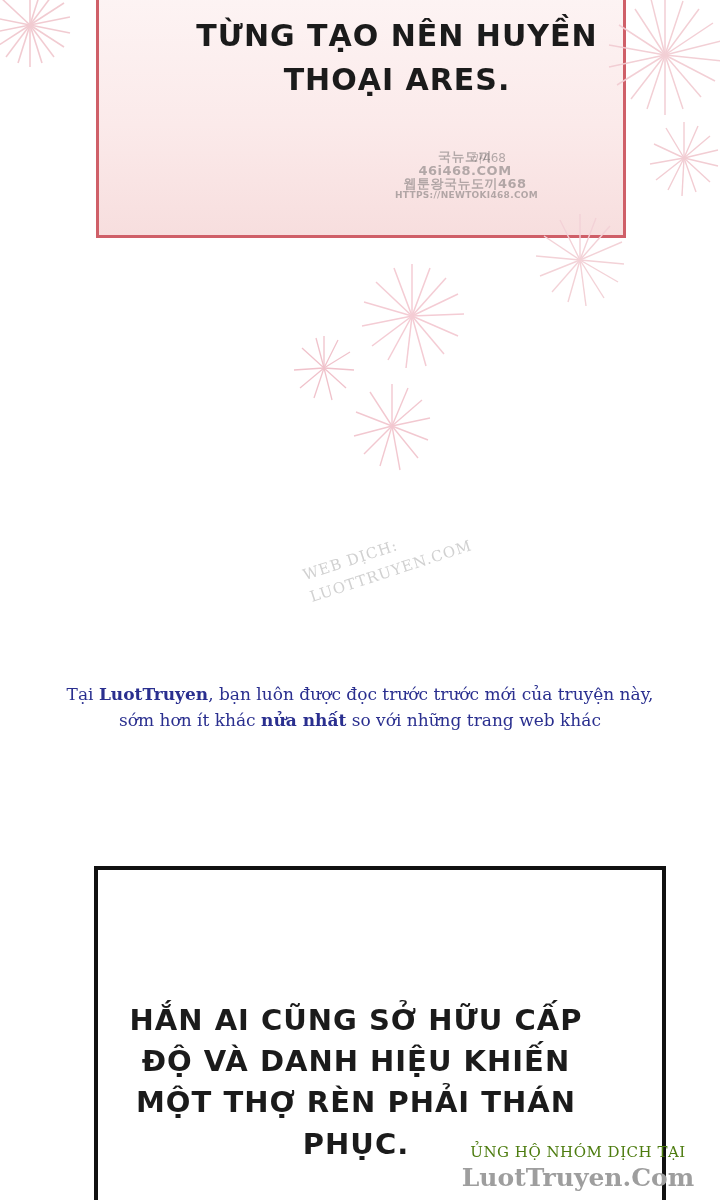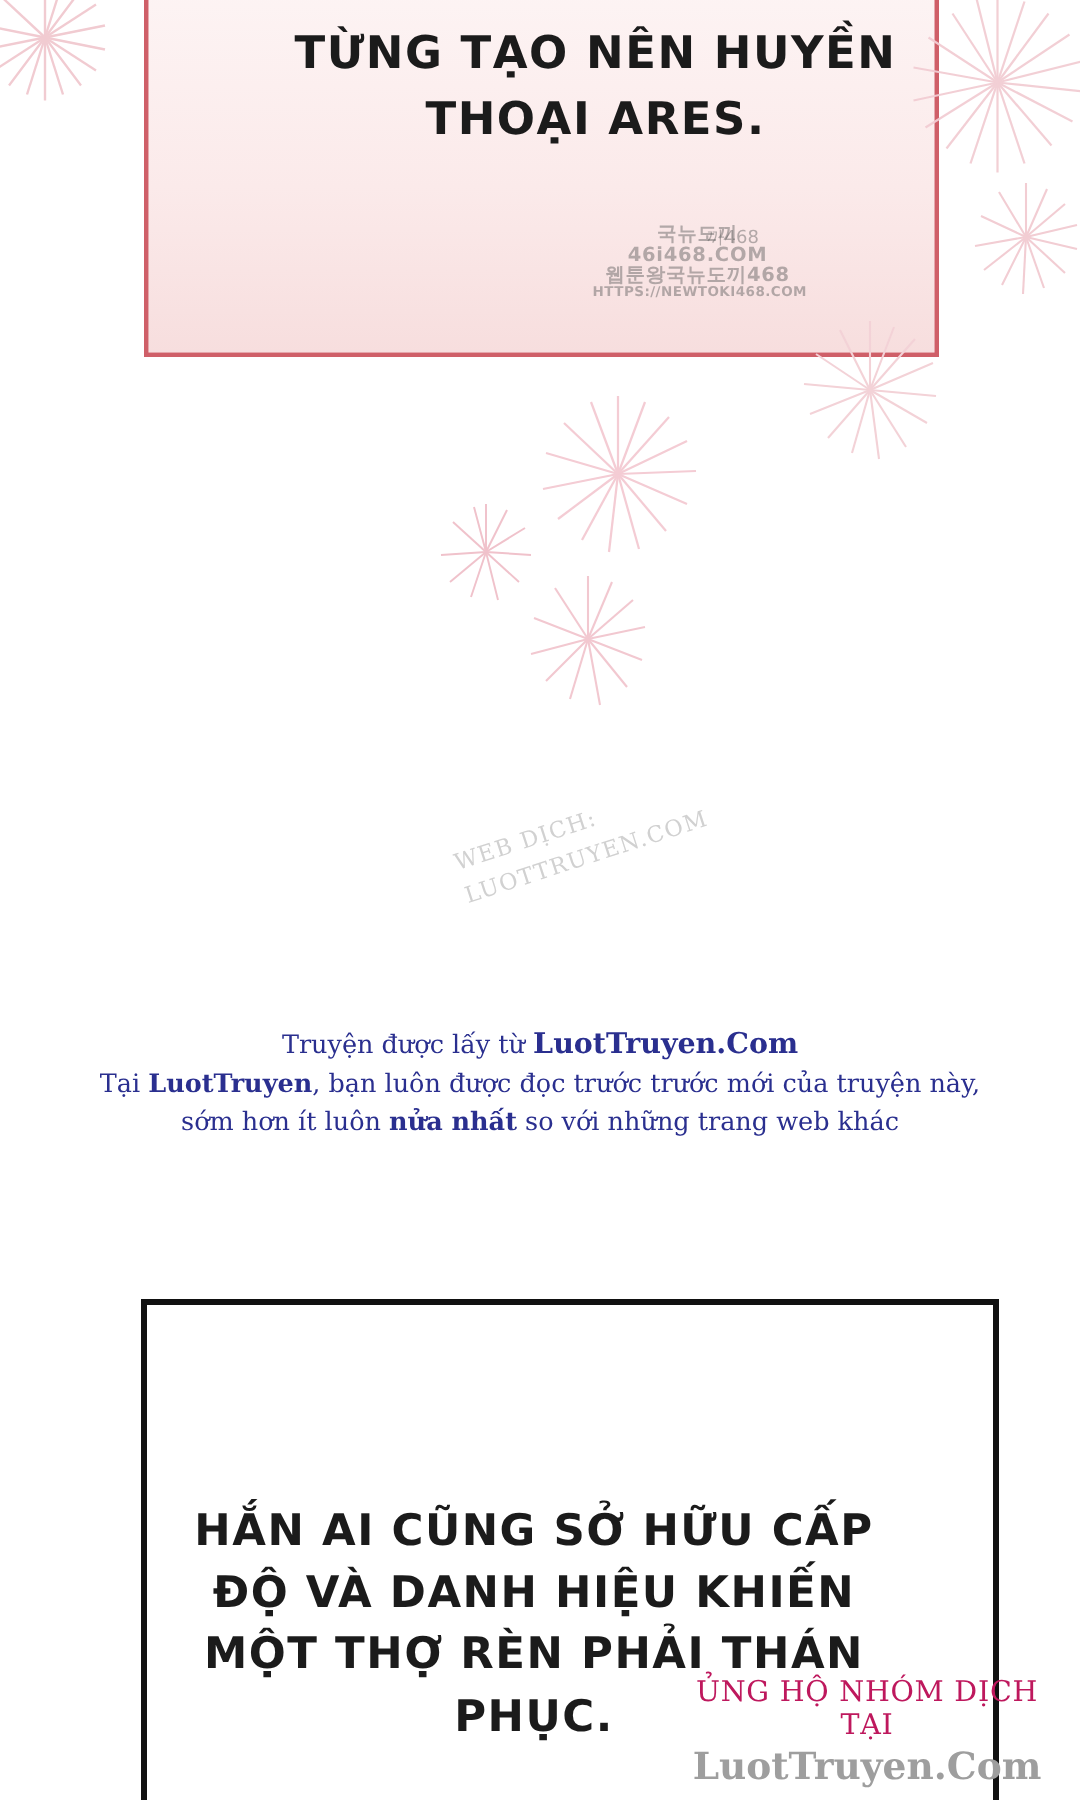--- a/index.html
+++ b/index.html
@@ -139,22 +139,22 @@
   
   #credit {
     position: absolute;
     right: 12px;
     bottom: 8px;
     width: 260px;
     text-align: center;
     font-family: "DejaVu Serif", serif;
   }
   #credit-line1 {
-    font-size: 19px;
-    color: #be185d;
+    font-size: 15px;
+    color: #4d7c0f;
     letter-spacing: .5px;
   }
   #credit-line2 {
     font-size: 25px;
     font-weight: 700;
     color: #9e9e9e;
     margin-top: 2px;
   }
 </style>
 </head>
@@ -319,27 +319,24 @@
         <line x1="0" y1="0" x2="-22" y2="-34"></line>
     </g>
   </g>
 </svg>
 
 <div id="web-watermark">WEB DỊCH:
 LUOTTRUYEN.COM</div>
 
 <div id="promo">
   <span class="line">
-    <span>Truyện được lấy từ </span><span class="brand">LuotTruyen.Com</span>
-  </span>
-  <span class="line">
     <span>Tại </span><span class="strong">LuotTruyen</span><span>, bạn luôn được đọc trước trước mới của truyện này,</span>
   </span>
   <span class="line">
-    <span>sớm hơn ít luôn </span><span class="strong">nửa nhất</span><span> so với những trang web khác</span>
+    <span>sớm hơn ít khác </span><span class="strong">nửa nhất</span><span> so với những trang web khác</span>
   </span>
 </div>
 
 <div id="panel-bottom"></div>
 <div id="panel-bottom-text">HẮN AI CŨNG SỞ HỮU CẤP
 ĐỘ VÀ DANH HIỆU KHIẾN
 MỘT THỢ RÈN PHẢI THÁN
 PHỤC.</div>
 
 <div id="credit">

